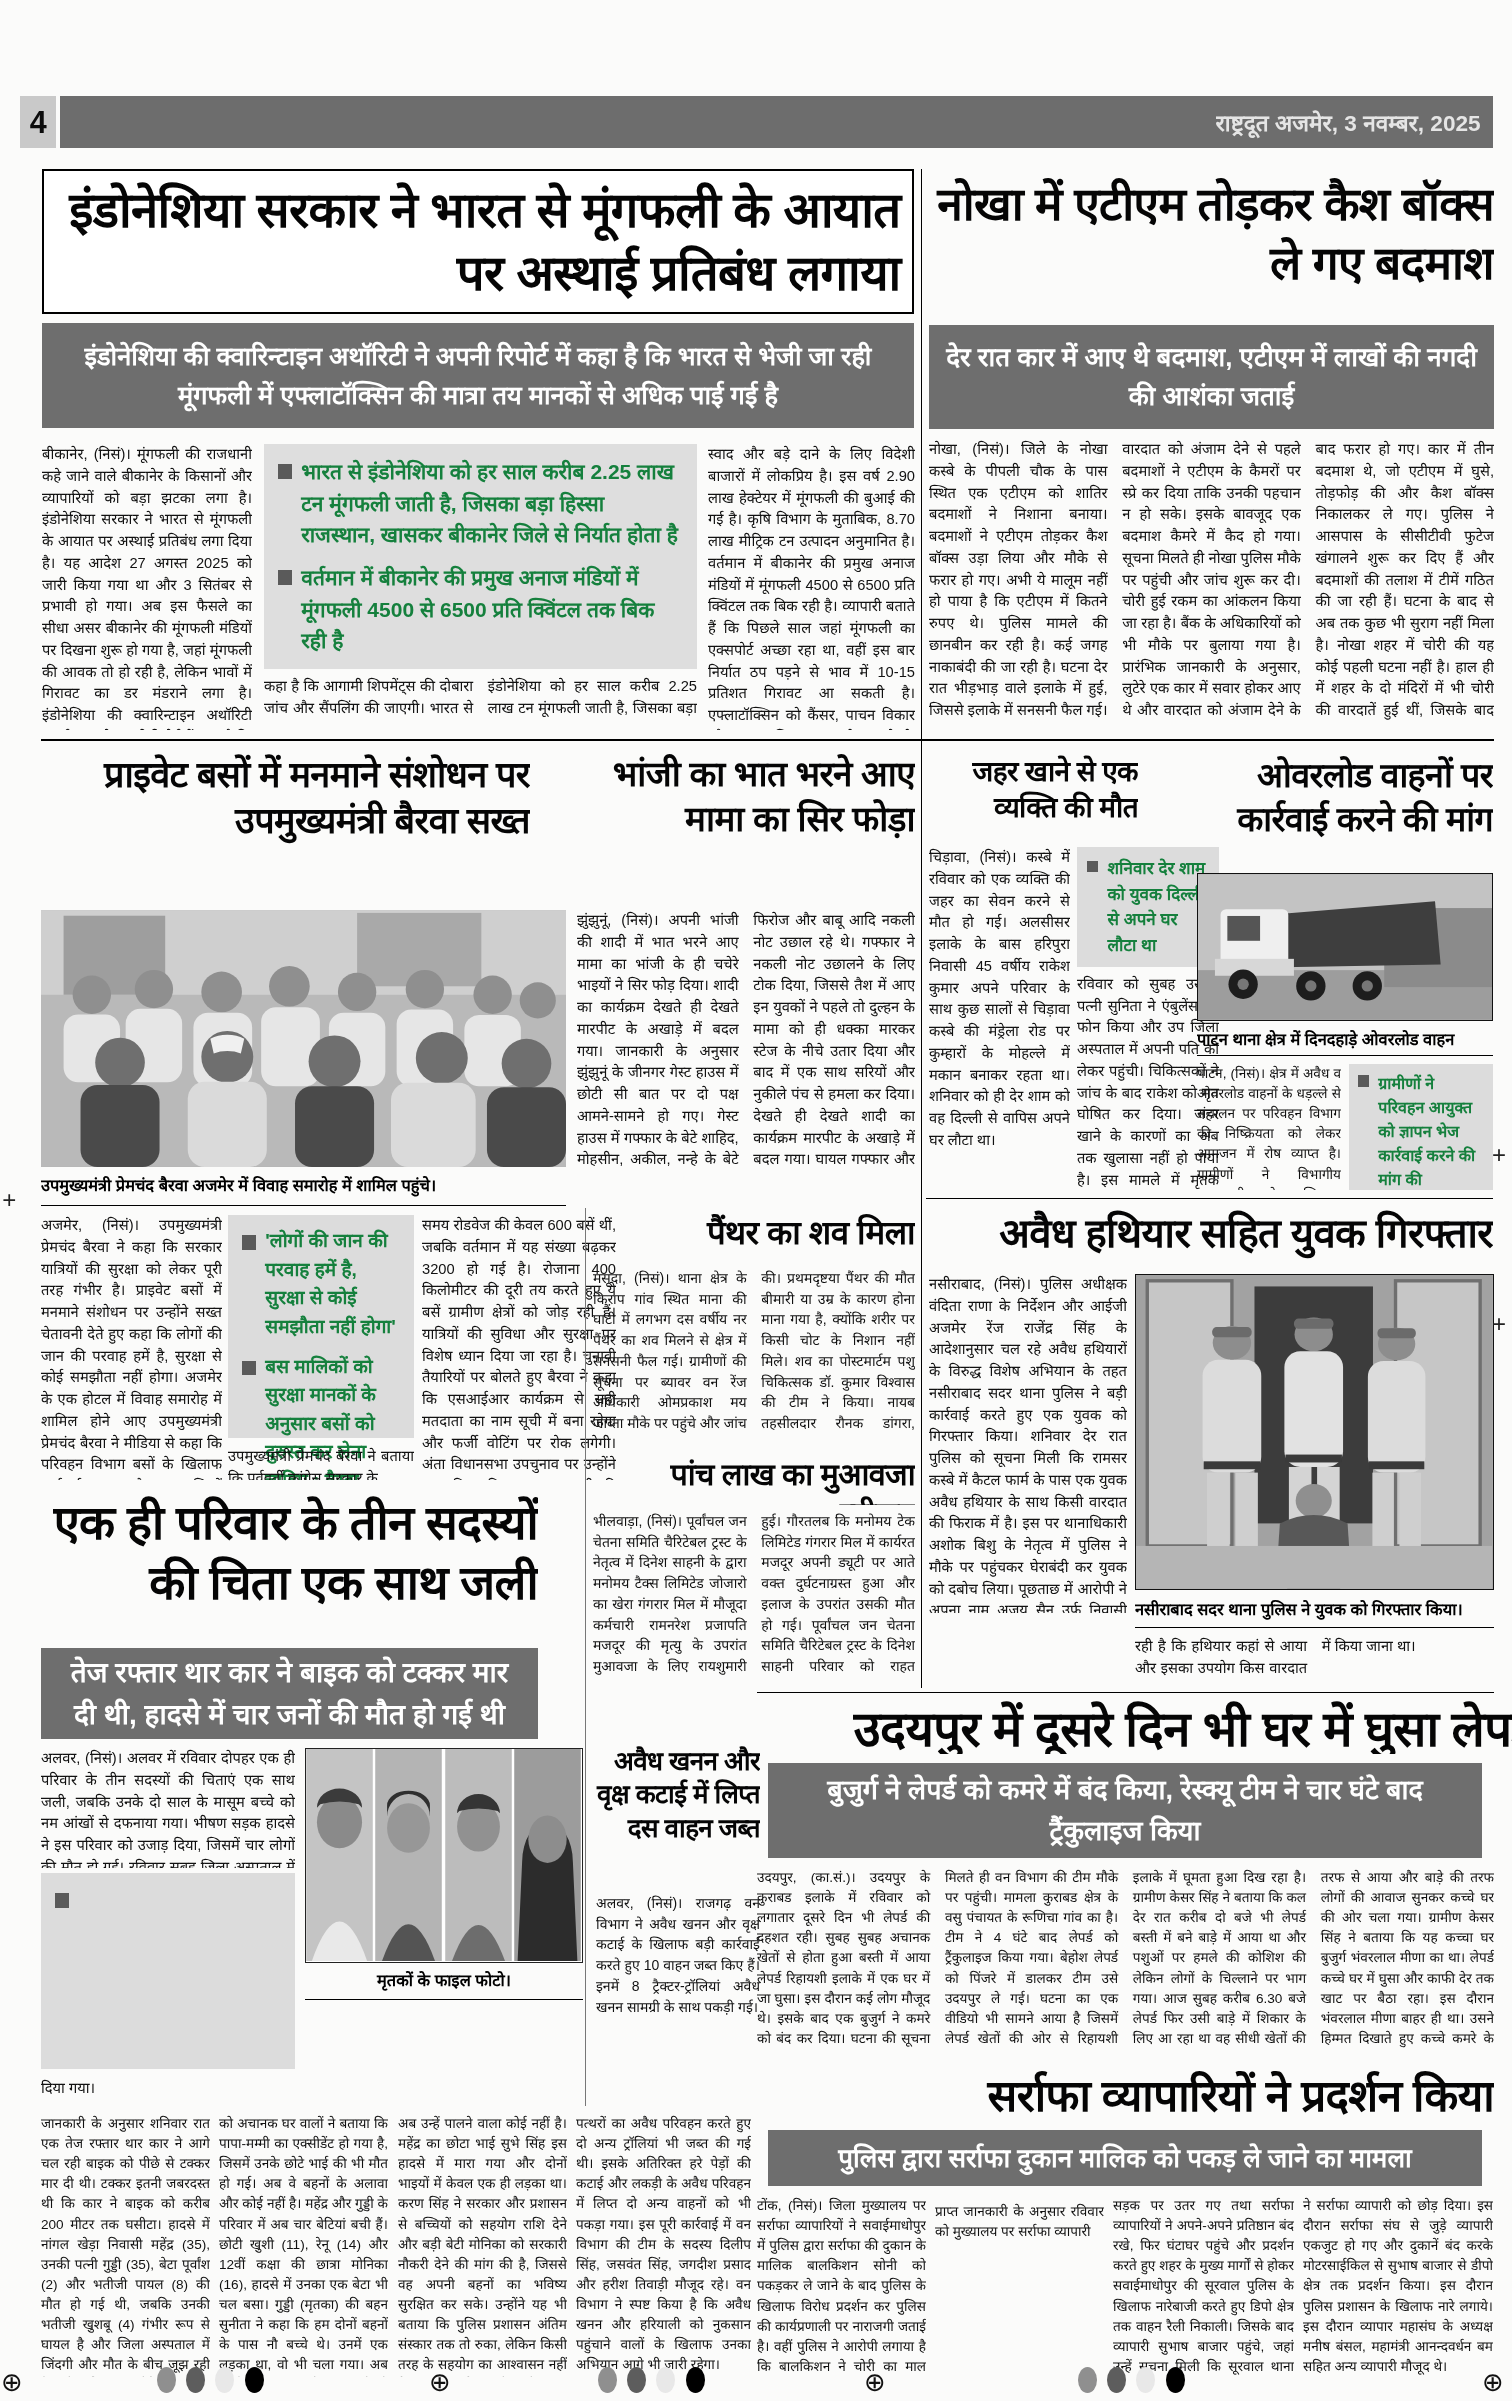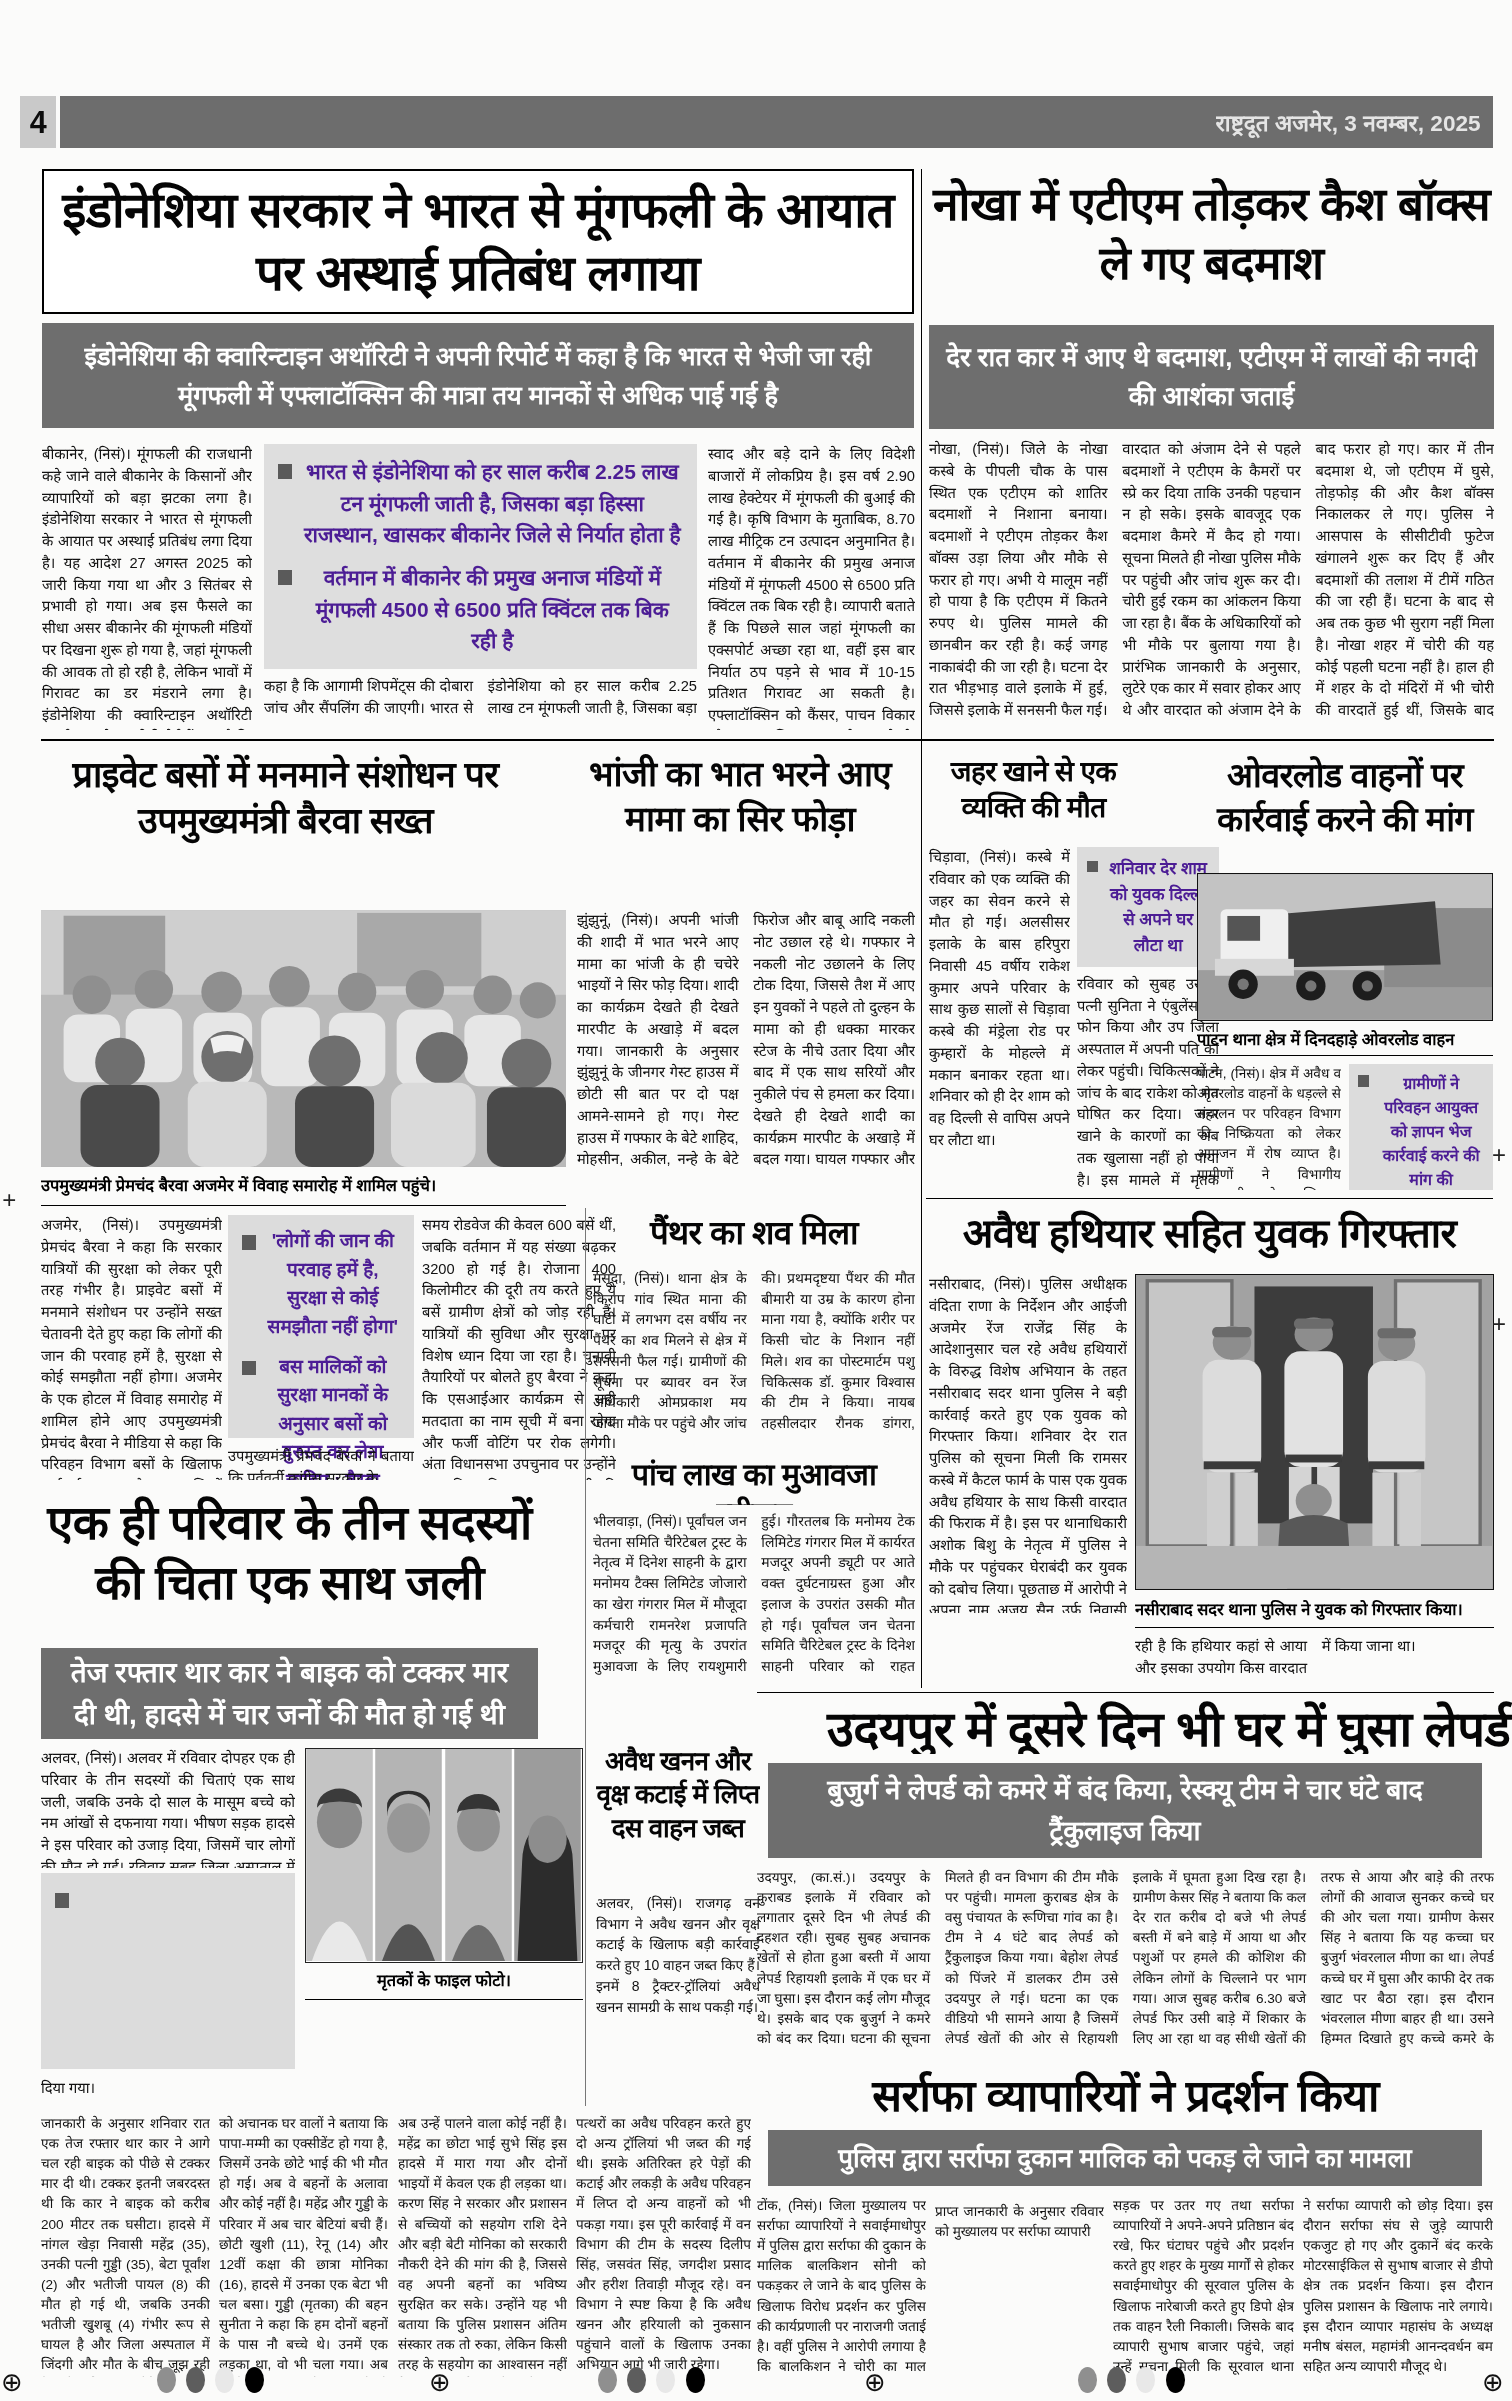--- a/index.html
+++ b/index.html
@@ -1,28 +1,28 @@
 <!DOCTYPE html>
 <html style="font-size:9px"><head>
 <meta charset="utf-8">
 <style>
   html,body{margin:0;padding:0;}
   body{width:1512px;height:2401px;position:relative;background:#fbfbfa;
        font-family:"Liberation Sans","DejaVu Sans",sans-serif;color:#0c0c0c;overflow:hidden;}
   .abs{position:absolute;box-sizing:border-box;overflow:hidden;}
-  .hl{font-weight:800;color:#050505;text-align:center;line-height:1.28;letter-spacing:-0.6px;}
+  .hl{font-weight:800;color:#050505;text-align:right;line-height:1.28;letter-spacing:-0.6px;}
   .hlbox{border:2.8px solid #000;background:#fff;display:flex;align-items:center;justify-content:center;padding:4.5px 11.3px;}
   .gbar{background:#6e6e6e;color:#fff;font-weight:700;text-align:center;display:flex;align-items:center;justify-content:center;padding:5.6px 17px;line-height:1.5;}
   .body{font-size:14.7px;line-height:1.48;text-align:justify;color:#111;}
   .cols2{column-count:2;column-gap:14.7px;}
   .cols3{column-count:3;column-gap:14.7px;}
   .cols4{column-count:4;column-gap:14.7px;}
   .cap{font-weight:700;font-size:16.4px;color:#000;}
   .qbox{background:#dcdcdc;padding:12.4px 13.6px;}
-  .qtext{font-weight:700;font-size:21px;line-height:1.5;color:#4c1d95;text-align:center;}
+  .qtext{font-weight:700;font-size:21px;line-height:1.5;color:#15803d;}
   .sq{display:inline-block;width:14.7px;height:14.7px;background:#5a5a5a;margin-right:9px;flex:0 0 auto;margin-top:8px;}
   .qrow{display:flex;align-items:flex-start;margin-bottom:11.3px;}
   .hrule{background:#000;height:1.7px;}
   .vrule{background:#000;width:1.1px;}
   .photo{background:#a8a8a8;}
   .regdot{display:inline-block;width:19px;height:26px;border-radius:50%;margin:0 5.1px;}
   .cross{font-size:26px;color:#111;line-height:1;}
   .edgeplus{font-size:24px;color:#222;font-weight:400;}
 </style>
 </head>

